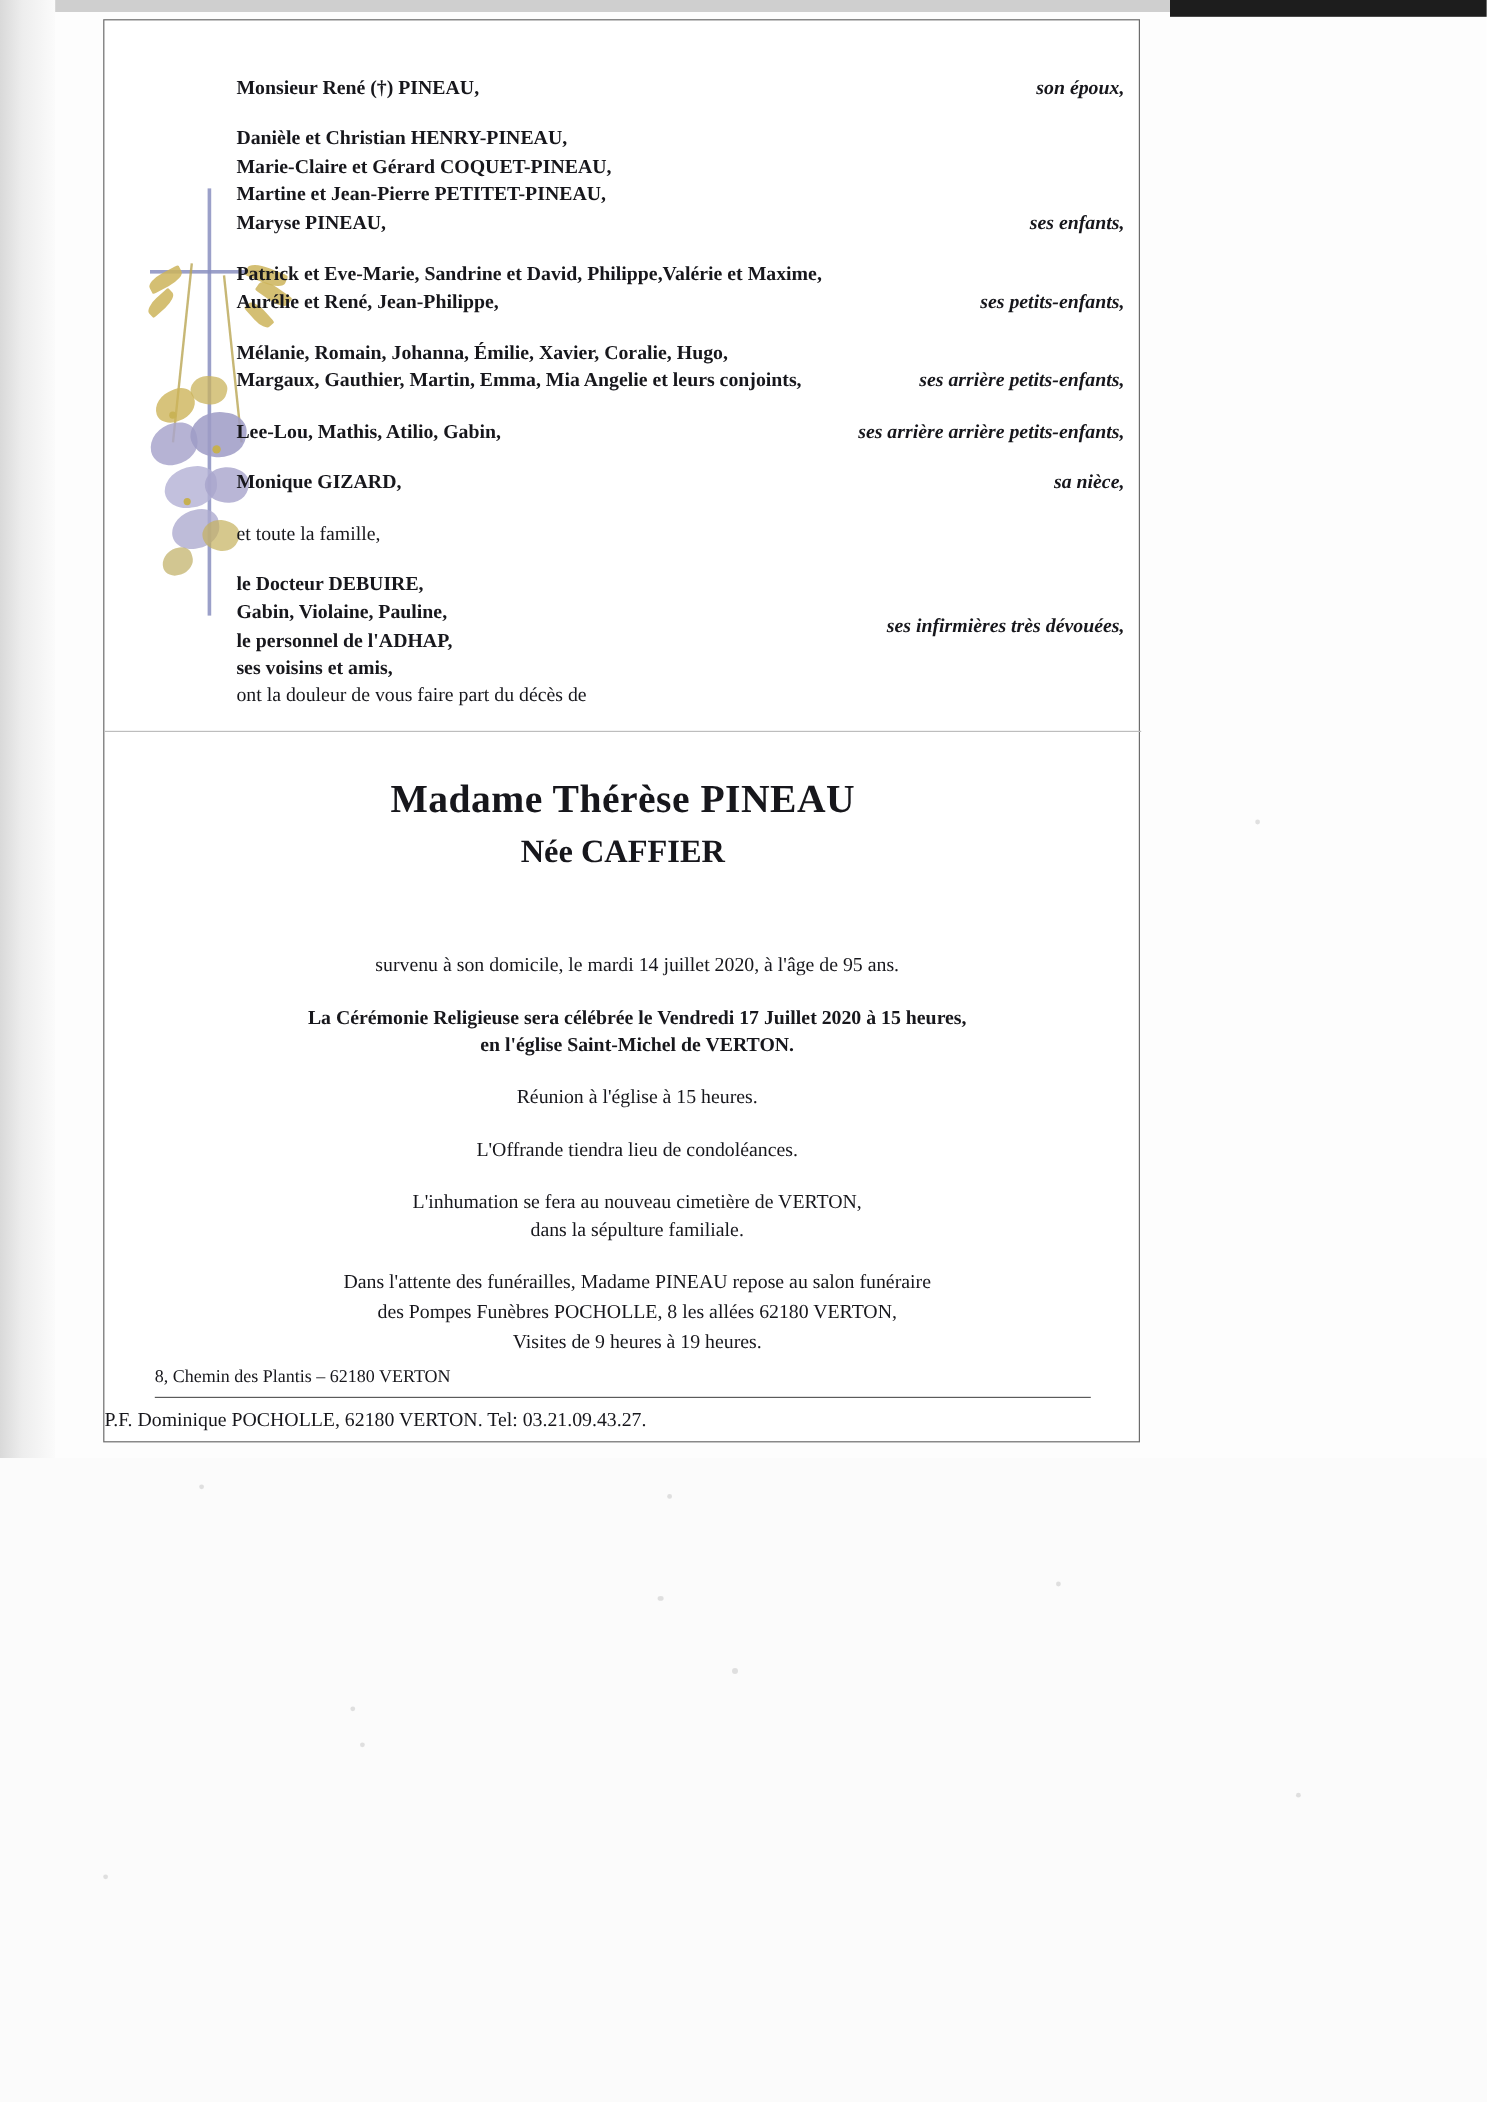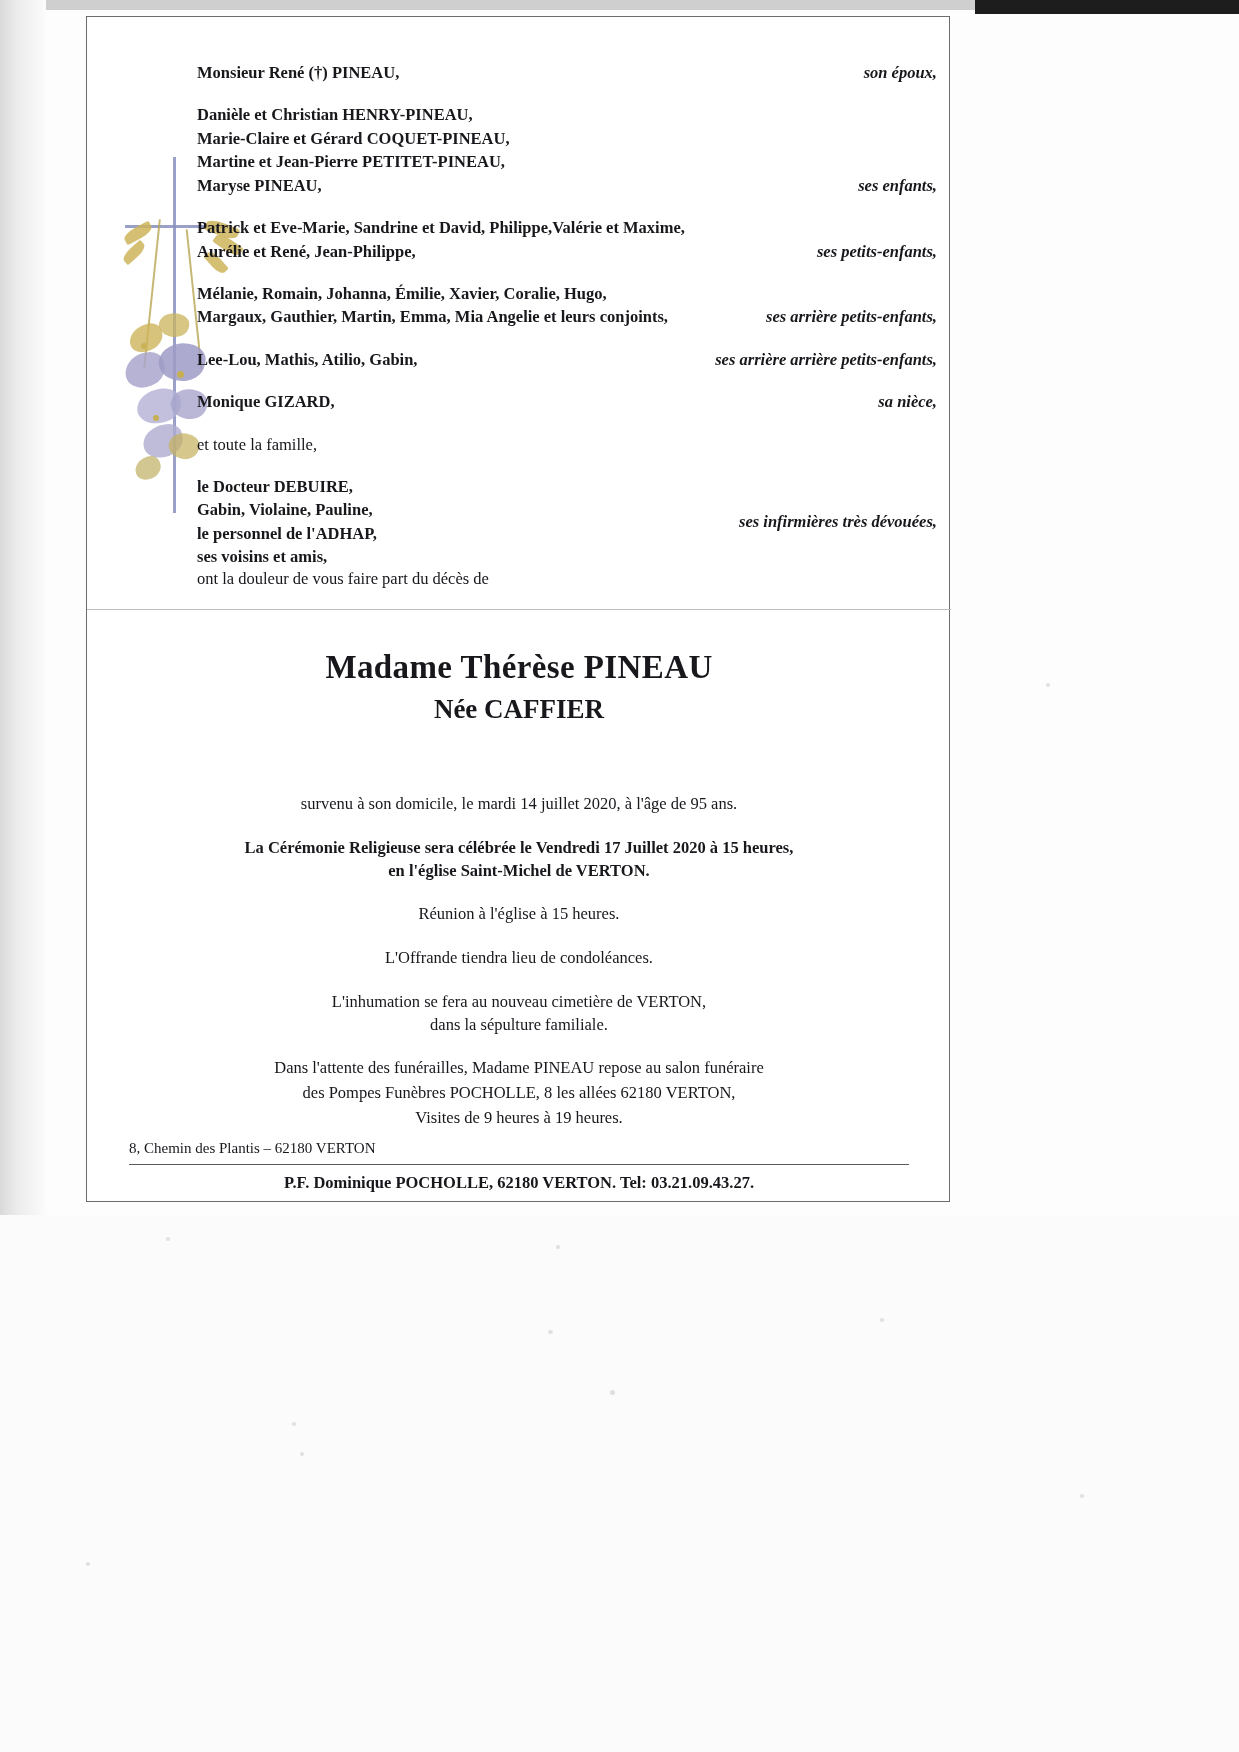--- a/index.html
+++ b/index.html
@@ -152,21 +152,21 @@
   .name-sub {
     font-size: 27px;
     font-weight: bold;
     margin-top: 8px;
     font-family: "Liberation Serif", serif;
   }
 
   
   .details {
     position: absolute;
-    left: 0;
+    left: 12px;
     top: 775px;
     width: 864px;
     text-align: center;
     font-size: 16.5px;
     line-height: 1.5;
   }
   .det-p { margin: 0 0 19px 0; }
   .det-p.bold { font-weight: bold; }
   .det-p.tight { margin-bottom: 17px; }
 
@@ -183,23 +183,21 @@
     bottom: 36px;
     width: 780px;
     height: 1px;
     background: #5b5b5b;
   }
   .pf-line {
     position: absolute;
     left: 0;
     bottom: 8px;
     width: 864px;
-    text-align: center;
-    font-size: 16.5px;
-    font-weight: bold;
+    font-size: 16.5px;
   }
 
   
   .decor {
     position: absolute;
     left: 20px;
     top: 140px;
     width: 150px;
     height: 370px;
   }

